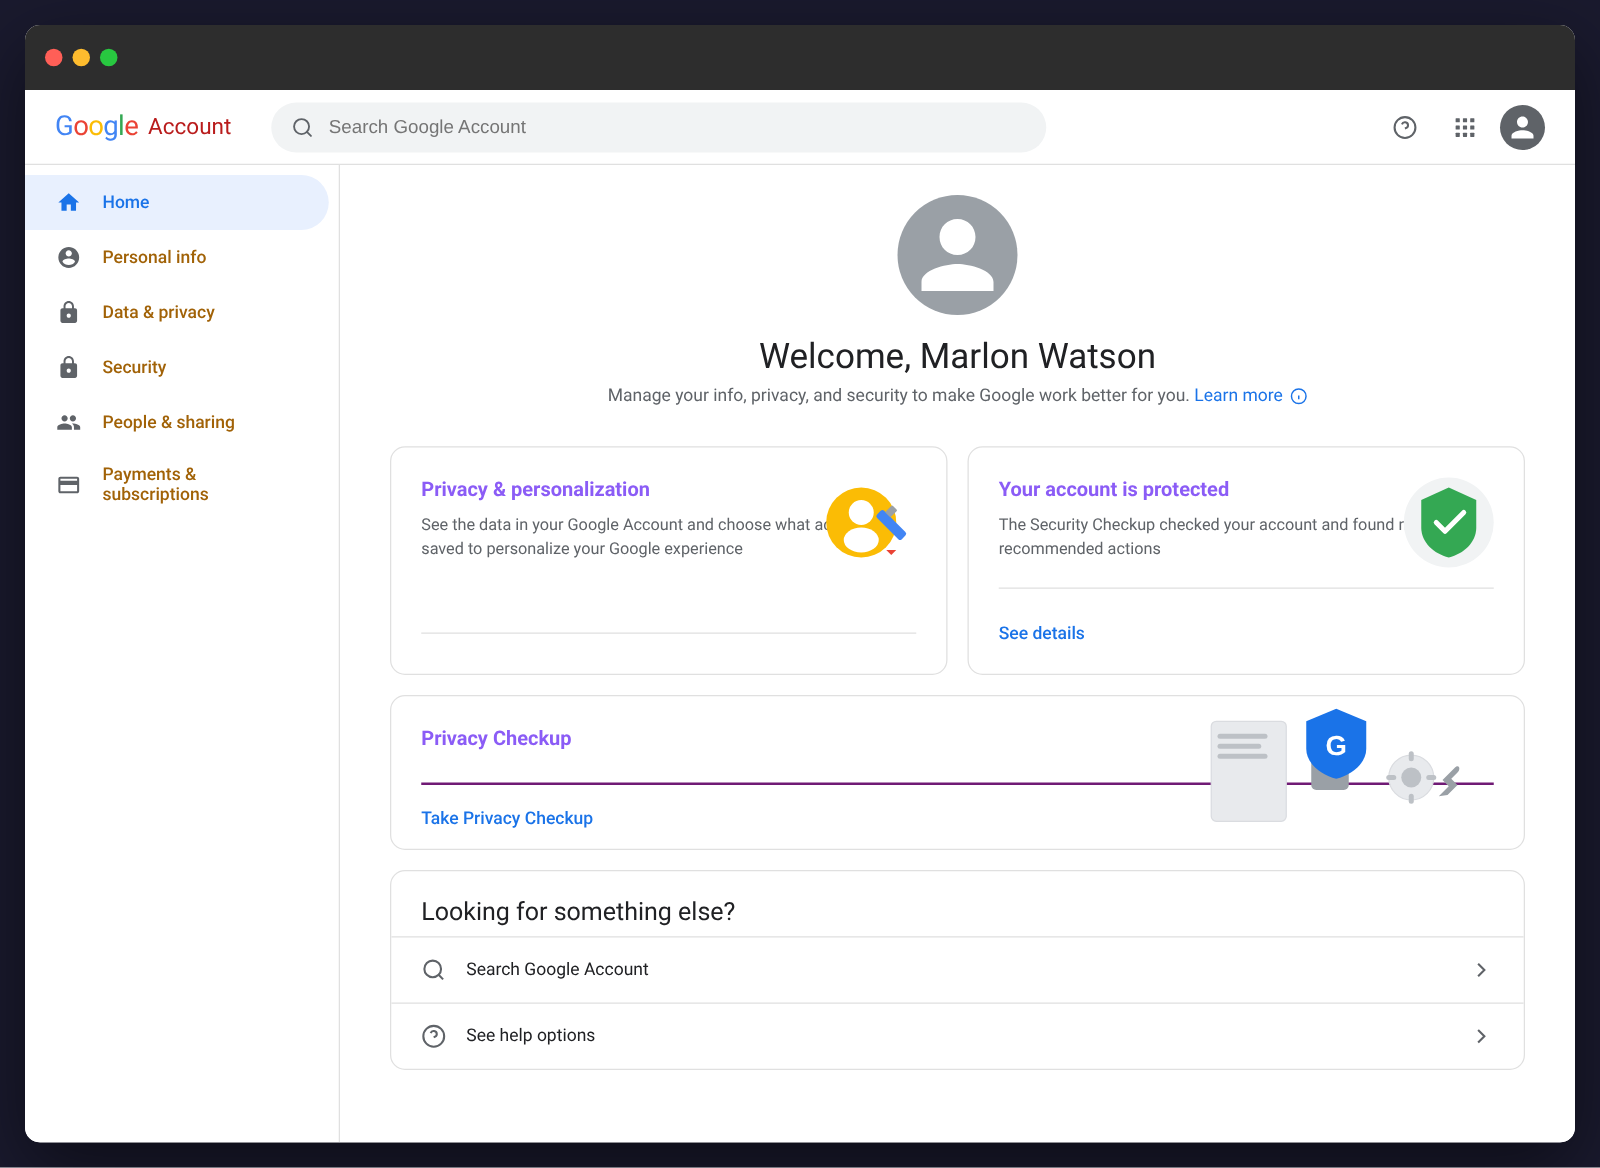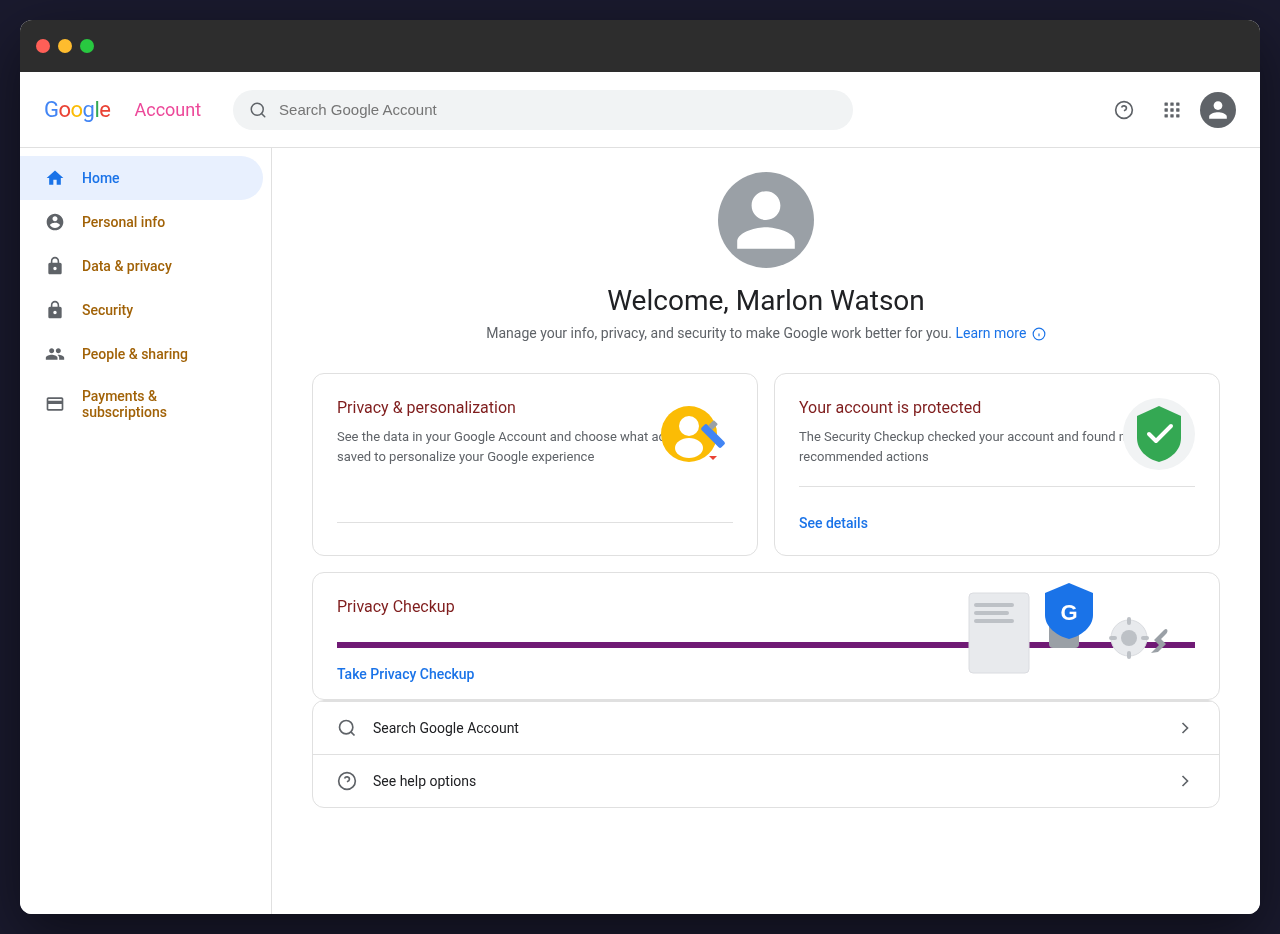--- a/index.html
+++ b/index.html
@@ -48,21 +48,21 @@
     
     .app {
       display: flex;
       flex-direction: column;
       flex: 1;
       overflow: hidden;
     }
 
     
     .header {
-      height: 76px;
+      height: 60px;
       background: #fff;
       display: flex;
       align-items: center;
       padding: 0 24px;
       border-bottom: 1px solid #e0e0e0;
       flex-shrink: 0;
       gap: 16px;
     }
     .logo {
       display: flex;
@@ -76,22 +76,22 @@
       letter-spacing: -0.5px;
     }
     .logo-g { color: #4285f4; }
     .logo-o1 { color: #ea4335; }
     .logo-o2 { color: #fbbc05; }
     .logo-g2 { color: #4285f4; }
     .logo-l { color: #34a853; }
     .logo-e { color: #ea4335; }
     .logo-account {
       font-size: 18px;
-      color: #ec4899;
-      margin-left: 20px;
+      color: #b91c1c;
+      margin-left: 4px;
     }
     .search-bar {
       flex: 1;
       max-width: 620px;
       display: flex;
       align-items: center;
       background: #f1f3f4;
       border-radius: 24px;
       padding: 0 16px;
       height: 40px;
@@ -240,22 +240,22 @@
       flex-direction: column;
       gap: 12px;
       position: relative;
       overflow: hidden;
     }
     .card-content {
       flex: 1;
     }
     .card-title {
       font-size: 16px;
-      font-weight: 400;
-      color: #7f1d1d;
+      font-weight: 700;
+      color: #8b5cf6;
       margin-bottom: 8px;
       line-height: 1.3;
     }
     .card-desc {
       font-size: 13px;
       color: #5f6368;
       line-height: 1.5;
     }
     .card-link {
       color: #1a73e8;
@@ -265,28 +265,29 @@
       margin-top: 8px;
       cursor: pointer;
     }
     .card-separator { border: none; border-top: 1px solid #e0e0e0; margin: 8px 0; }
 
     
     .card-full {
       border: 1px solid #e0e0e0;
       border-radius: 12px;
       padding: 24px 24px 0 24px;
+      margin-bottom: 16px;
       overflow: hidden;
       position: relative;
     }
     .card-full-body {
       padding-bottom: 16px;
     }
     .card-full-link-section {
-      border-top: 6px solid #701a75;
+      border-top: 2px solid #701a75;
       padding: 16px 0;
     }
 
     
     .looking-card {
       border: 1px solid #e0e0e0;
       border-radius: 12px;
       overflow: hidden;
     }
     .looking-title {
@@ -512,20 +513,21 @@
 
               <path d="M192 80 L200 72 L195 67 L205 57 C208 54 210 58 207 61 L202 66 L207 71 L199 79 Z" fill="#9aa0a6"></path>
             </svg>
           </div>
           <div class="card-full-link-section">
             <a class="card-link" href="#">Take Privacy Checkup</a>
           </div>
         </div>
 
         <div class="looking-card">
+          <div class="looking-title">Looking for something else?</div>
           <div class="looking-item">
             <div class="looking-item-left">
               <svg width="20" height="20" viewBox="0 0 24 24" fill="none" stroke="#5f6368" stroke-width="2">
                 <circle cx="11" cy="11" r="8"></circle>
                 <line x1="21" y1="21" x2="16.65" y2="16.65"></line>
               </svg>
               <span>Search Google Account</span>
             </div>
             <svg width="20" height="20" viewBox="0 0 24 24" fill="none" stroke="#5f6368" stroke-width="2">
               <polyline points="9 18 15 12 9 6"></polyline>

